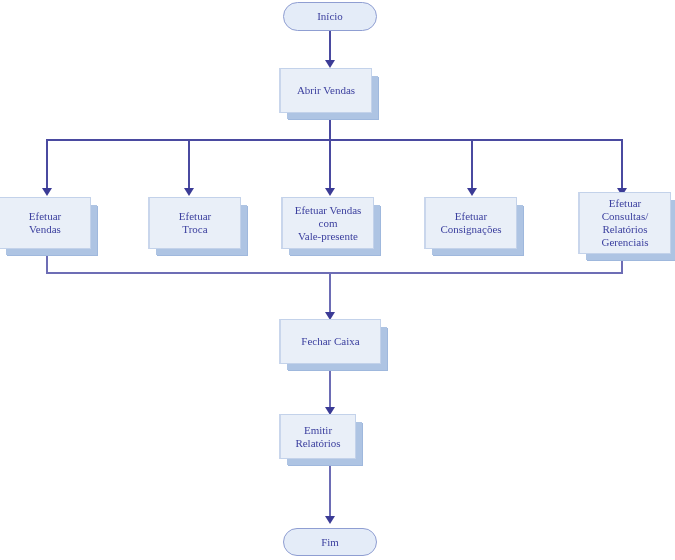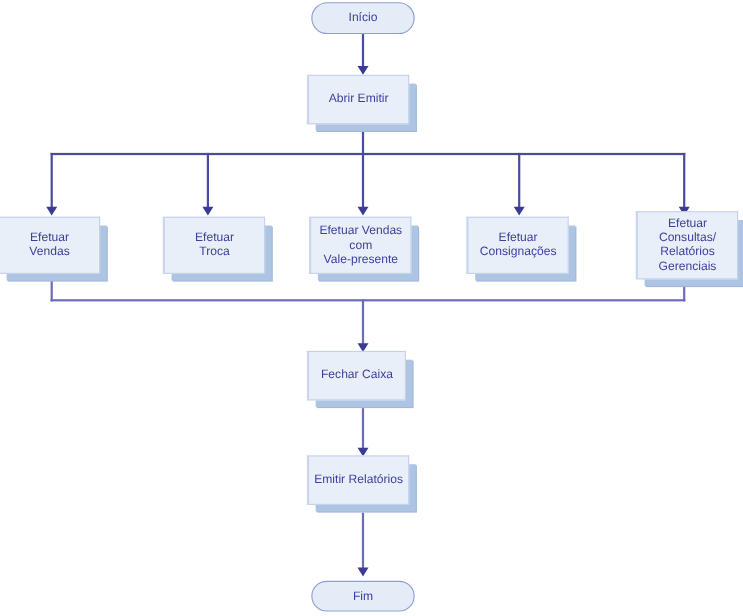--- a/index.html
+++ b/index.html
@@ -24,20 +24,21 @@
     position: absolute;
     box-sizing: border-box;
     display: flex;
     align-items: center;
     justify-content: center;
     text-align: center;
     color: #3b3f9e;
     font-size: 11px;
     line-height: 13px;
     z-index: 5;
+    font-family: Liberation Serif, serif;
   }
 
   
   .process {
     background: #e9eff8;
     border: 1px solid #c3d2ea;
     border-left: 2px solid #c9d6ec;
     box-shadow: 7px 7px 0 -1px #aec4e3,
                 8px 8px 0 -1px #9fb8dd;
   }
@@ -83,21 +84,21 @@
 <div id="canvas">
 
   <div class="node terminal" style="left:283px; top:2px; width:94px; height:29px;">
     <span class="label">Início</span>
   </div>
 
   <div class="conn v" style="left:329px; top:31px; height:32px;"></div>
   <div class="arrow" style="left:325px; top:60px;"></div>
 
   <div class="node process" style="left:279px; top:68px; width:93px; height:45px;">
-    <span class="label">Abrir Emitir</span>
+    <span class="label">Abrir Vendas</span>
   </div>
 
   <div class="conn v" style="left:329px; top:120px; height:20px;"></div>
 
   <div class="conn h" style="left:46px; top:139px; width:577px;"></div>
 
   <div class="conn v" style="left:46px; top:139px; height:53px;"></div>
   <div class="arrow" style="left:42px; top:188px;"></div>
 
   <div class="conn v" style="left:188px; top:139px; height:53px;"></div>
@@ -142,28 +143,28 @@
 
   <div class="conn v thin" style="left:46px; top:255px; height:19px;"></div>
 
   <div class="conn v thin" style="left:621px; top:255px; height:19px;"></div>
 
   <div class="conn h thin" style="left:46px; top:272px; width:577px;"></div>
 
   <div class="conn v thin" style="left:329px; top:272px; height:44px;"></div>
   <div class="arrow" style="left:325px; top:312px;"></div>
 
-  <div class="node process" style="left:279px; top:319px; width:90px; height:45px;">
+  <div class="node process" style="left:279px; top:319px; width:102px; height:45px;">
     <span class="label">Fechar Caixa</span>
   </div>
 
   <div class="conn v thin" style="left:329px; top:371px; height:40px;"></div>
   <div class="arrow" style="left:325px; top:407px;"></div>
 
-  <div class="node process" style="left:279px; top:414px; width:93px; height:45px;">
+  <div class="node process" style="left:279px; top:414px; width:77px; height:45px;">
     <span class="label">Emitir Relatórios</span>
   </div>
 
   <div class="conn v thin" style="left:329px; top:466px; height:54px;"></div>
   <div class="arrow" style="left:325px; top:516px;"></div>
 
   <div class="node terminal" style="left:283px; top:528px; width:94px; height:28px;">
     <span class="label">Fim</span>
   </div>
 

